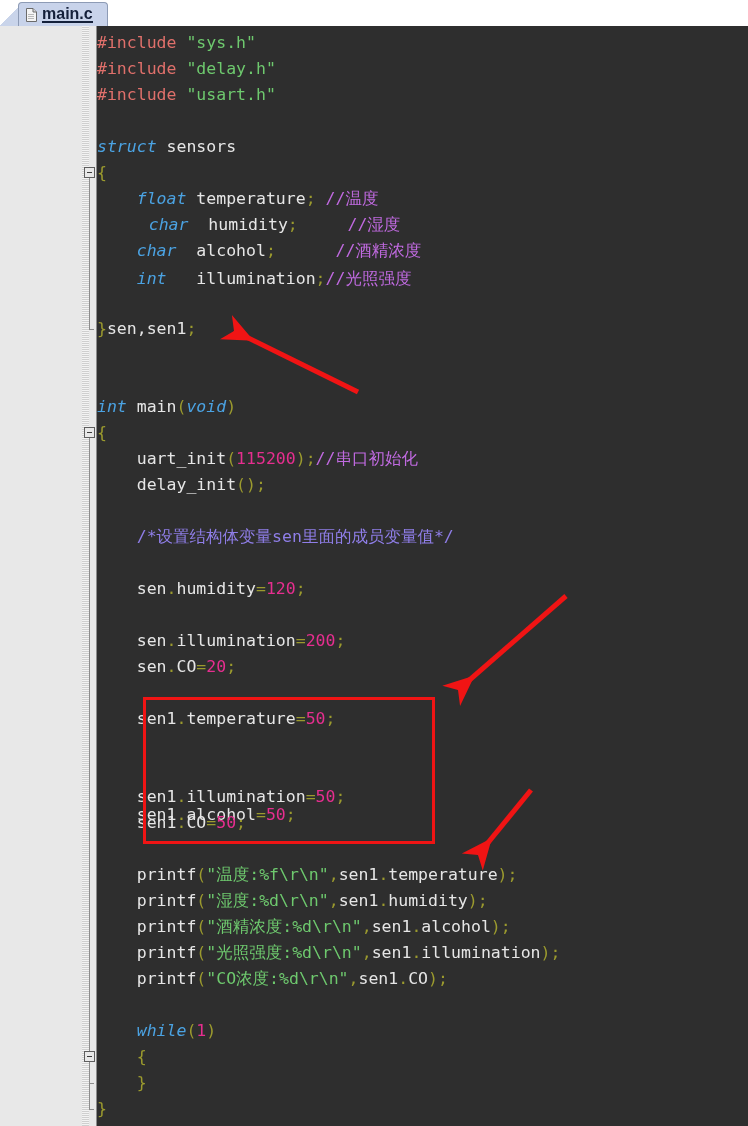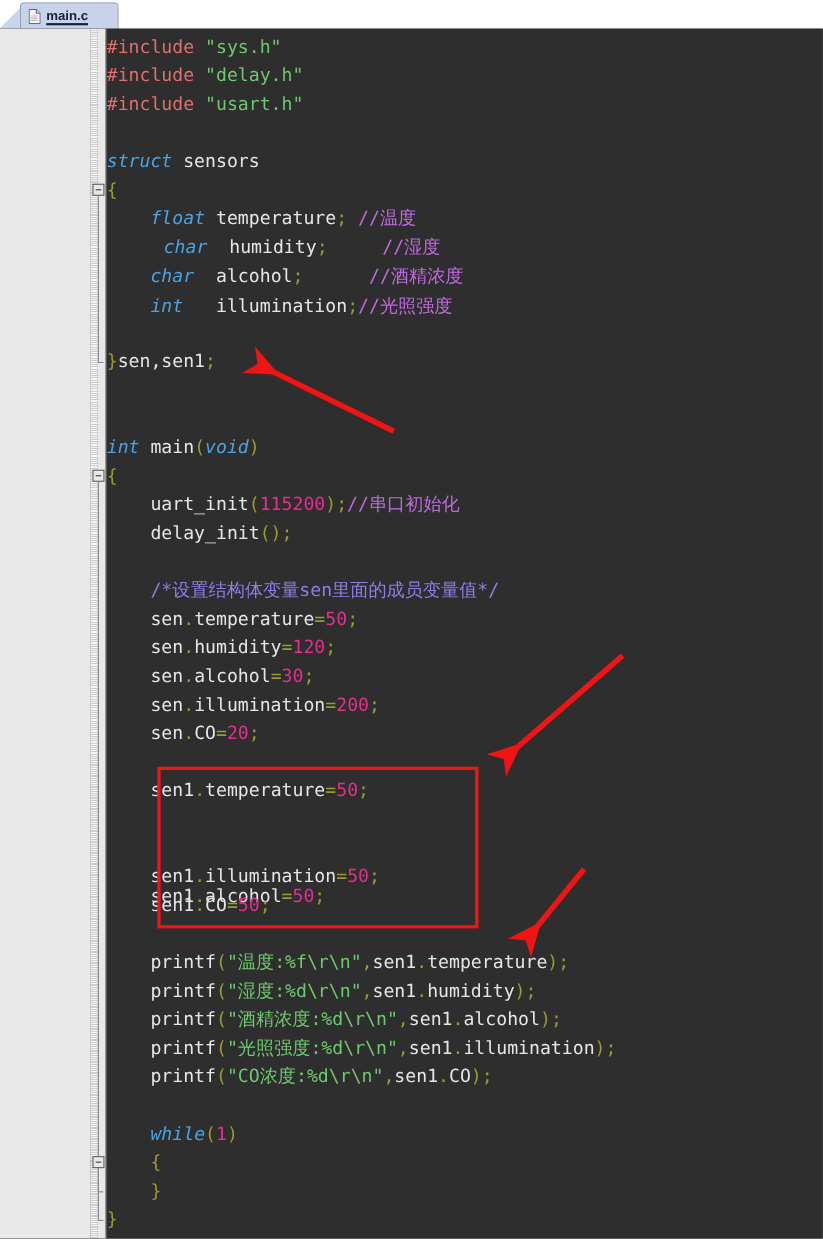--- a/index.html
+++ b/index.html
@@ -48,21 +48,21 @@
     padding-left: 7px;
   }
   #tab-main .doc-icon {
     width: 11px; height: 14px;
     position: relative;
     flex: 0 0 auto;
   }
   #tab-main .doc-icon svg { display: block; }
   #tab-main .tab-label {
     font-family: "Liberation Sans", sans-serif;
-    font-size: 12px;
+    font-size: 16px;
     font-weight: bold;
     color: #14203a;
     border-bottom: 2px solid #14203a;
     line-height: 14px;
     padding-bottom: 0px;
   }
   #tab-filler {
     position: absolute;
     left: 108px; top: 24px;
     width: 640px; height: 2px;
@@ -298,23 +298,21 @@
       <div class="line" style="top: 240px;"><span class="id">    </span><span class="k">int</span><span class="id">   illumination</span><span class="pun">;</span><span class="cmt">//光照强度</span></div>
       <div class="line" style="top: 290px;"><span class="brc">}</span><span class="id">sen,sen1</span><span class="pun">;</span></div>
       <div class="line" style="top: 316px;">&nbsp;</div>
       <div class="line" style="top: 342px;">&nbsp;</div>
       <div class="line" style="top: 368px;"><span class="k">int</span><span class="id"> main</span><span class="pun">(</span><span class="k">void</span><span class="pun">)</span></div>
       <div class="line" style="top: 394px;"><span class="brc">{</span></div>
       <div class="line" style="top: 420px;"><span class="id">    uart_init</span><span class="pun">(</span><span class="num">115200</span><span class="pun">)</span><span class="pun">;</span><span class="cmt">//串口初始化</span></div>
       <div class="line" style="top: 446px;"><span class="id">    delay_init</span><span class="pun">()</span><span class="pun">;</span></div>
       <div class="line" style="top: 472px;">&nbsp;</div>
       <div class="line" style="top: 498px;"><span class="id">    </span><span class="cmtb">/*设置结构体变量sen里面的成员变量值*/</span></div>
-      <div class="line" style="top: 524px;"><span class="id">    sen</span><span class="pun">.</span><span class="id">temperature</span><span class="pun">=</span><span class="num">50</span><span class="pun">;</span></div>
       <div class="line" style="top: 550px;"><span class="id">    sen</span><span class="pun">.</span><span class="id">humidity</span><span class="pun">=</span><span class="num">120</span><span class="pun">;</span></div>
-      <div class="line" style="top: 576px;"><span class="id">    sen</span><span class="pun">.</span><span class="id">alcohol</span><span class="pun">=</span><span class="num">30</span><span class="pun">;</span></div>
       <div class="line" style="top: 602px;"><span class="id">    sen</span><span class="pun">.</span><span class="id">illumination</span><span class="pun">=</span><span class="num">200</span><span class="pun">;</span></div>
       <div class="line" style="top: 628px;"><span class="id">    sen</span><span class="pun">.</span><span class="id">CO</span><span class="pun">=</span><span class="num">20</span><span class="pun">;</span></div>
       <div class="line" style="top: 654px;">&nbsp;</div>
       <div class="line" style="top: 680px;"><span class="id">    sen1</span><span class="pun">.</span><span class="id">temperature</span><span class="pun">=</span><span class="num">50</span><span class="pun">;</span></div>
       <div class="line" style="top: 732px; margin-top: 44px;"><span class="id">    sen1</span><span class="pun">.</span><span class="id">alcohol</span><span class="pun">=</span><span class="num">50</span><span class="pun">;</span></div>
       <div class="line" style="top: 758px;"><span class="id">    sen1</span><span class="pun">.</span><span class="id">illumination</span><span class="pun">=</span><span class="num">50</span><span class="pun">;</span></div>
       <div class="line" style="top: 784px;"><span class="id">    sen1</span><span class="pun">.</span><span class="id">CO</span><span class="pun">=</span><span class="num">50</span><span class="pun">;</span></div>
       <div class="line" style="top: 810px;">&nbsp;</div>
       <div class="line" style="top: 836px;"><span class="id">    printf</span><span class="pun">(</span><span class="str">"温度:%f\r\n"</span><span class="pun">,</span><span class="id">sen1</span><span class="pun">.</span><span class="id">temperature</span><span class="pun">)</span><span class="pun">;</span></div>
       <div class="line" style="top: 862px;"><span class="id">    printf</span><span class="pun">(</span><span class="str">"湿度:%d\r\n"</span><span class="pun">,</span><span class="id">sen1</span><span class="pun">.</span><span class="id">humidity</span><span class="pun">)</span><span class="pun">;</span></div>

